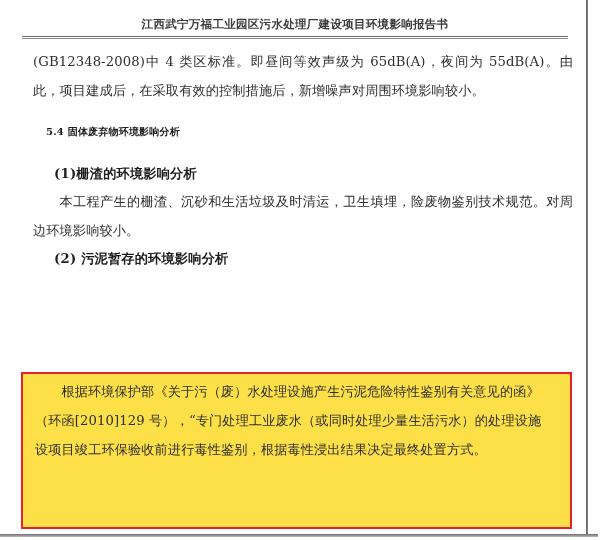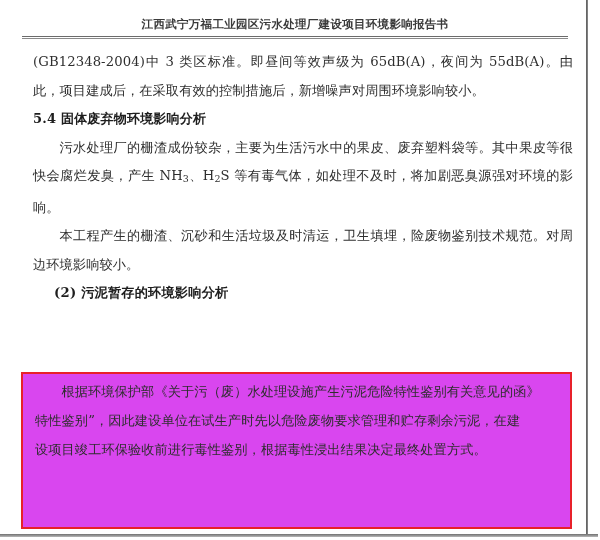--- a/index.html
+++ b/index.html
@@ -77,22 +77,22 @@
     font-size: 13.2px;
     line-height: 28.5px;
     text-align: justify;
     text-justify: inter-ideograph;
     color: #2e2e2e;
     letter-spacing: 0.1px;
   }
   p.indent2 { text-indent: 2em; }
 
   h3.section-head {
-    margin: 0;
-    font-size: 13px;
+    margin: 13px;
+    font-size: 10px;
     line-height: 28.5px;
     font-weight: bold;
     color: #1e1e1e;
     letter-spacing: 0.2px;
   }
   h4.sub-head {
     margin: 0;
     font-size: 13.2px;
     line-height: 28.5px;
     font-weight: bold;
@@ -108,21 +108,21 @@
 
   
   .callout {
     position: absolute;
     left: 21px;
     top: 372px;
     width: 551px;
     height: 157px;
     border: 2px solid #e8212a;
     box-sizing: border-box;
-    background: #d946ef;
+    background: #fde047;
   }
   .callout-inner {
     position: absolute;
     left: 12px;
     top: 3px;
     width: 528px;
   }
   .callout-inner p {
     font-size: 13.2px;
     line-height: 29px;
@@ -132,40 +132,38 @@
 <body>
 
 <div class="page">
 
   <div class="running-header">江西武宁万福工业园区污水处理厂建设项目环境影响报告书</div>
 
   <div class="header-rule"></div>
 
   <div class="content">
 
-    <p class="indent-none">(GB12348-2004)中 3 类区标准。即昼间等效声级为 65dB(A)，夜间为 55dB(A)。由此，项目建成后，在采取有效的控制措施后，新增噪声对周围环境影响较小。</p>
+    <p class="indent-none">(GB12348-2008)中 4 类区标准。即昼间等效声级为 65dB(A)，夜间为 55dB(A)。由此，项目建成后，在采取有效的控制措施后，新增噪声对周围环境影响较小。</p>
 
     <h3 class="section-head">5.4 固体废弃物环境影响分析</h3>
 
 
+    <h4 class="sub-head">(1)栅渣的环境影响分析</h4>
 
-    <p class="indent2">
-      <span>污水处理厂的栅渣成份较杂，主要为生活污水中的果皮、废弃塑料袋等。其中果皮等很快会腐烂发臭，产生 NH</span><sub>3</sub><span>、H</span><sub>2</sub><span>S 等有毒气体，如处理不及时，将加剧恶臭源强对环境的影响。</span>
-    </p>
 
     <p class="indent2">本工程产生的栅渣、沉砂和生活垃圾及时清运，卫生填埋，险废物鉴别技术规范。对周边环境影响较小。</p>
 
     <h4 class="sub-head">(2) 污泥暂存的环境影响分析</h4>
 
   </div>
 
   <div class="callout">
     <div class="callout-inner">
       <p class="indent2">根据环境保护部《关于污（废）水处理设施产生污泥危险特性鉴别有关意见的函》</p>
-      <p>特性鉴别”，因此建设单位在试生产时先以危险废物要求管理和贮存剩余污泥，在建</p>
+      <p>（环函[2010]129 号），“专门处理工业废水（或同时处理少量生活污水）的处理设施</p>
       <p>设项目竣工环保验收前进行毒性鉴别，根据毒性浸出结果决定最终处置方式。</p>
     </div>
   </div>
 
   <div class="page-edge-right"></div>
   <div class="page-edge-bottom"></div>
 
 </div>
 
 </body></html>

